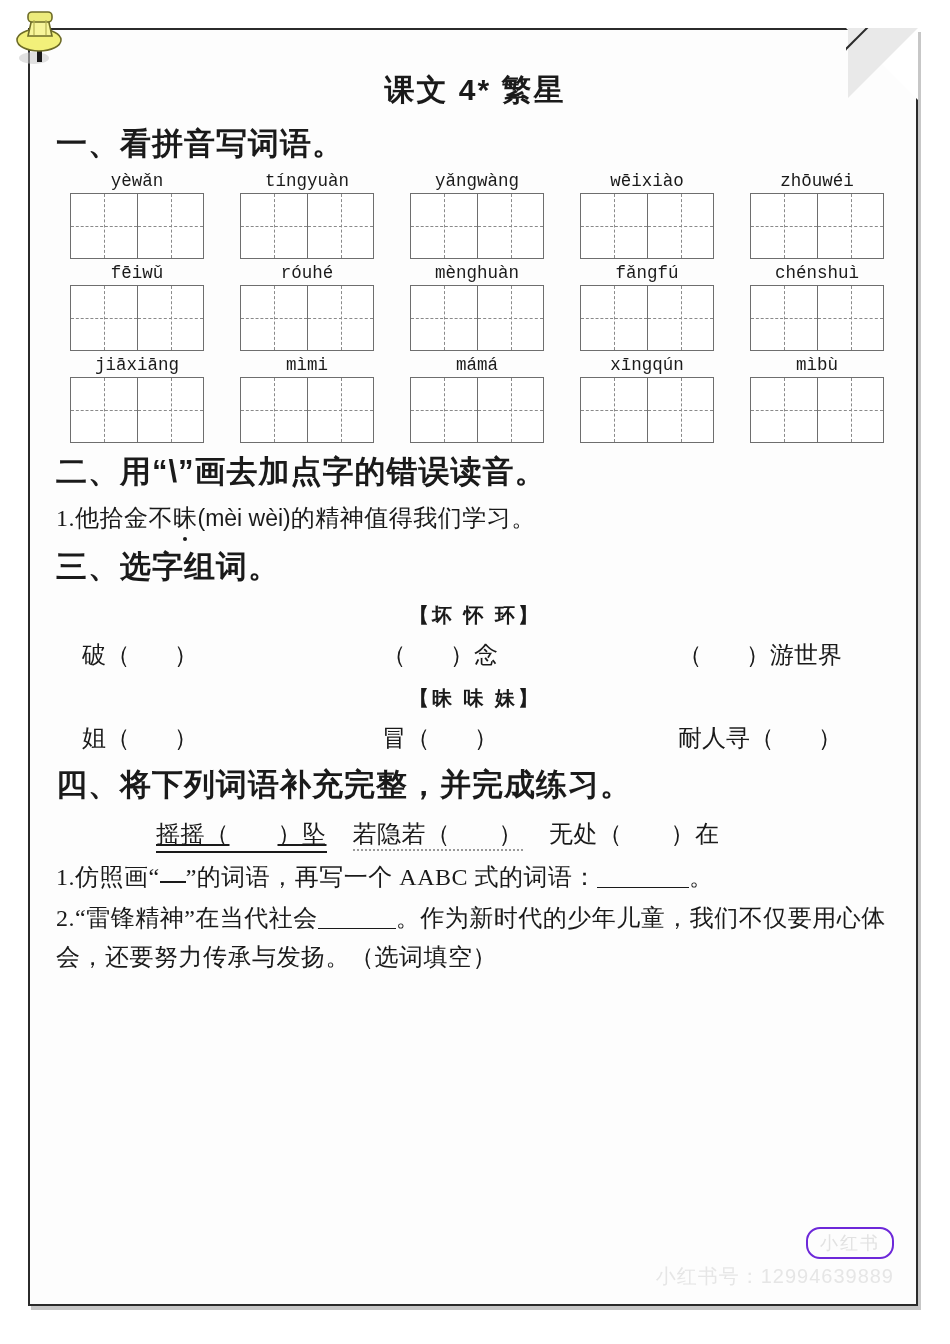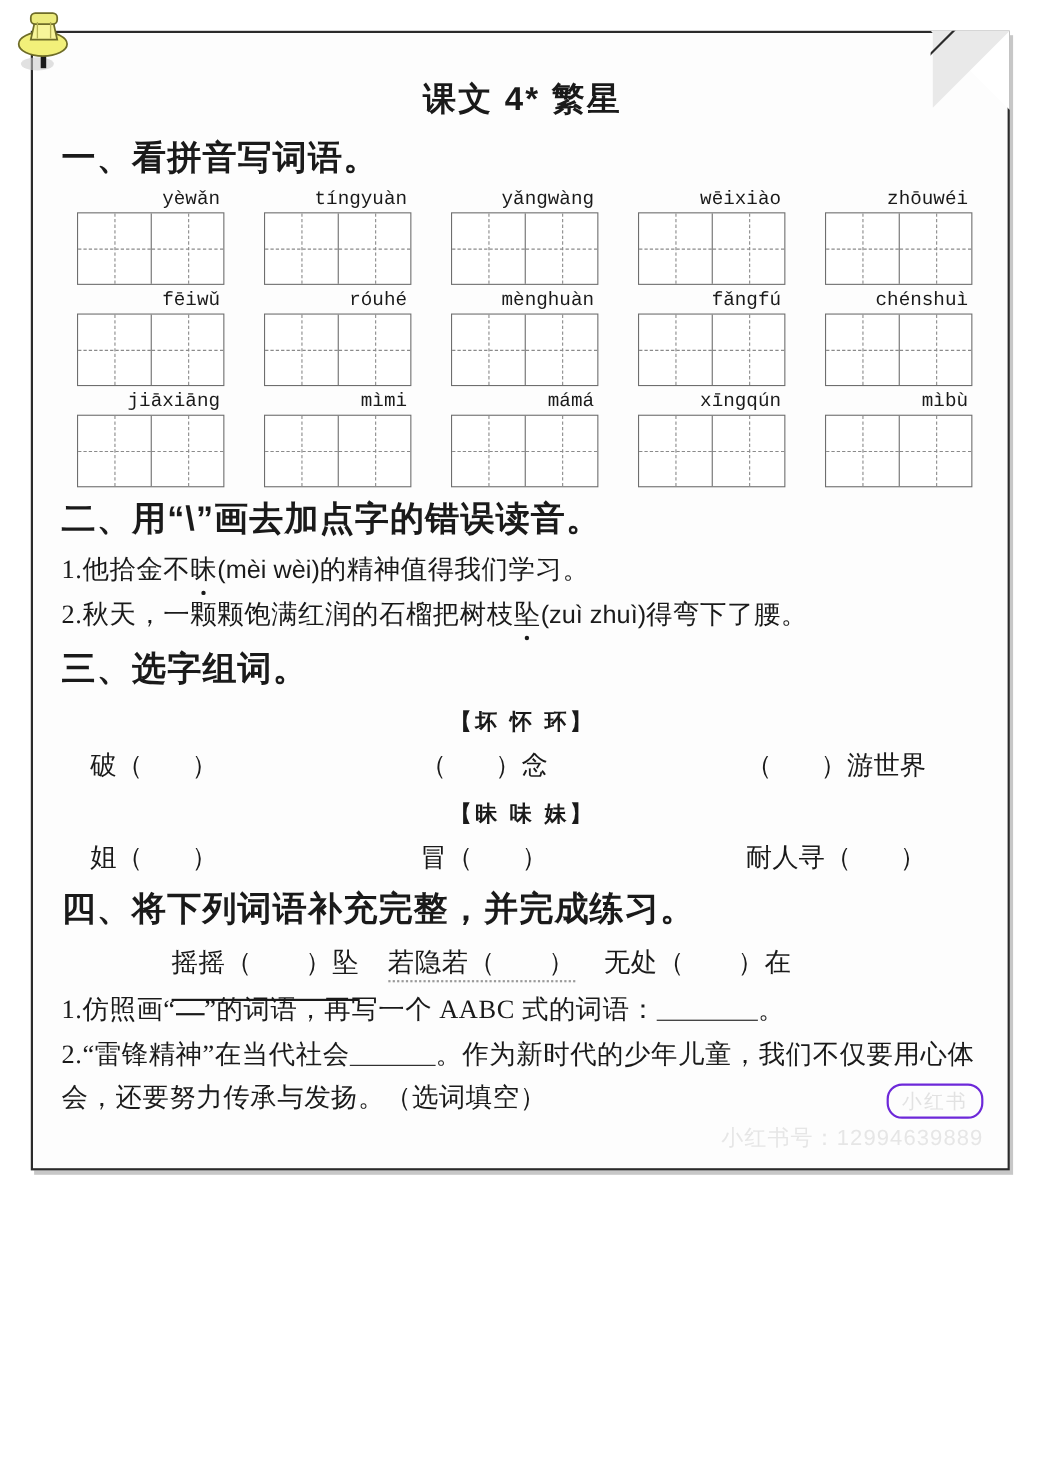--- a/index.html
+++ b/index.html
@@ -15,21 +15,21 @@
     position: relative;
     overflow: hidden;
   }
 
   
   #sheet {
     position: absolute;
     left: 28px;
     top: 28px;
     width: 890px;
-    height: 1036px;
+    height: 1278px;
     background: #fdfdfd;
     border: 2px solid #2b2b2b;
     box-sizing: border-box;
     box-shadow: 3px 4px 0 rgba(0,0,0,0.22);
   }
   
   #corner-fold {
     position: absolute;
     right: -2px;
     top: -2px;
@@ -99,21 +99,21 @@
   .pinyin-rows { margin: 2px 0 4px 0; }
   .pinyin-row {
     display: flex;
     justify-content: space-between;
     margin-bottom: 4px;
     padding: 0 10px 0 14px;
   }
   .pinyin-cellgroup { width: 134px; }
   .pinyin-label {
     display: flex;
-    justify-content: flex-end;
+    justify-content: center;
     font-family: "Liberation Mono", "DejaVu Sans Mono", monospace;
     font-size: 17.5px;
     letter-spacing: 0px;
     margin-bottom: 2px;
     white-space: nowrap;
     padding: 0 4px;
   }
   .tian-box {
     display: flex;
     width: 134px;
@@ -191,21 +191,21 @@
   .paren-gap { display: inline-block; width: 44px; }
 
   
   .idiom-row {
     font-size: 24px;
     margin: 12px 0 8px 0;
     padding-left: 100px;
     letter-spacing: 0.5px;
   }
   .idiom { white-space: nowrap; }
-  .u-solid { border-bottom: 2px solid #1a1a1a; padding-bottom: 19px; }
+  .u-solid { border-bottom: 2px solid #1a1a1a; padding-bottom: 4px; text-decoration: underline; }
   .u-dotted { border-bottom: 2.5px dotted #9a9a9a; padding-bottom: 2px; }
   .gap-sm { display: inline-block; width: 48px; }
   .spacer-md { display: inline-block; width: 26px; }
 
   .blank-line {
     display: inline-block;
     width: 92px;
     border-bottom: 1.6px solid #1a1a1a;
     vertical-align: -3px;
   }
@@ -424,23 +424,20 @@
       </div>
 
     </div>
 
     <div class="section-heading">二、用“\”画去加点字的错误读音。</div>
 
     <div class="q-line">
       <span>1.</span><span>他拾金不</span><span class="dotted-char">昧</span><span class="py">(mèi  wèi)</span><span>的精神值得我们学习。</span>
     </div>
 
-    <div class="q-line">
-      <span>2.</span><span>秋天，一颗颗饱满红润的石榴把树枝</span><span class="dotted-char">坠</span><span class="py">(zuì  zhuì)</span><span>得弯下了腰。</span>
-    </div>
 
 
     <div class="section-heading">三、选字组词。</div>
 
     <div class="bracket-row">【坏 怀 环】</div>
     <div class="answer-row">
       <div class="slot s1"><span>破（</span><span class="paren-gap"></span><span>）</span></div>
       <div class="slot s2"><span>（</span><span class="paren-gap"></span><span>）念</span></div>
       <div class="slot s3"><span>（</span><span class="paren-gap"></span><span>）游世界</span></div>
     </div>

